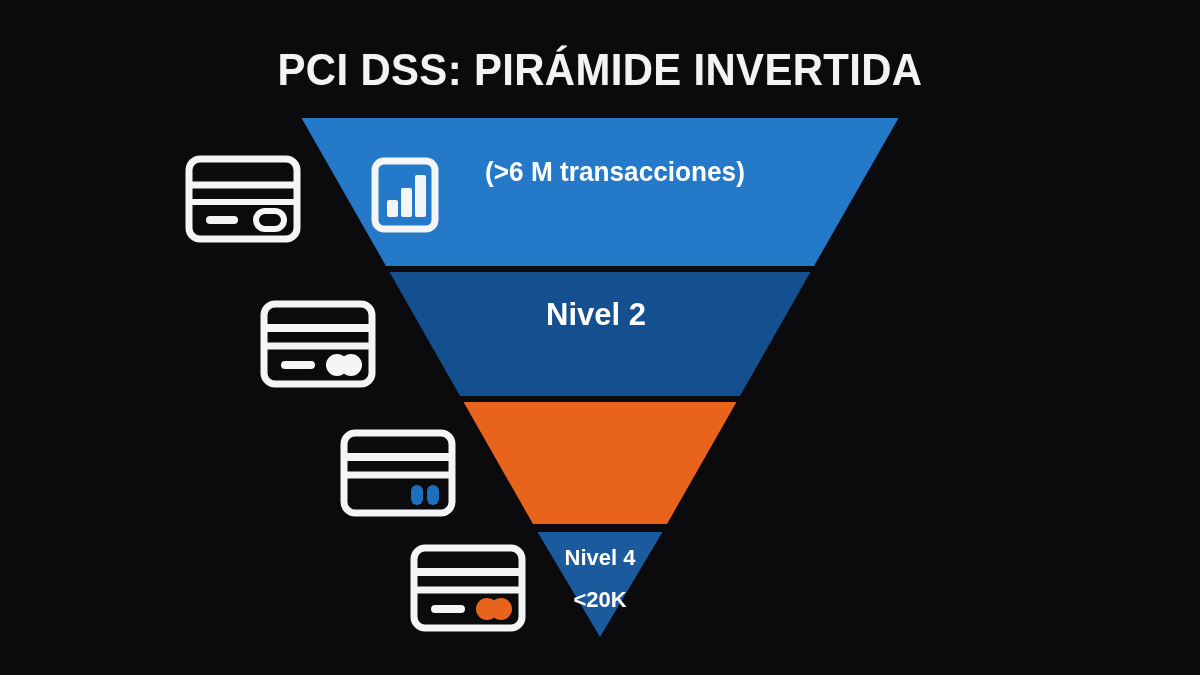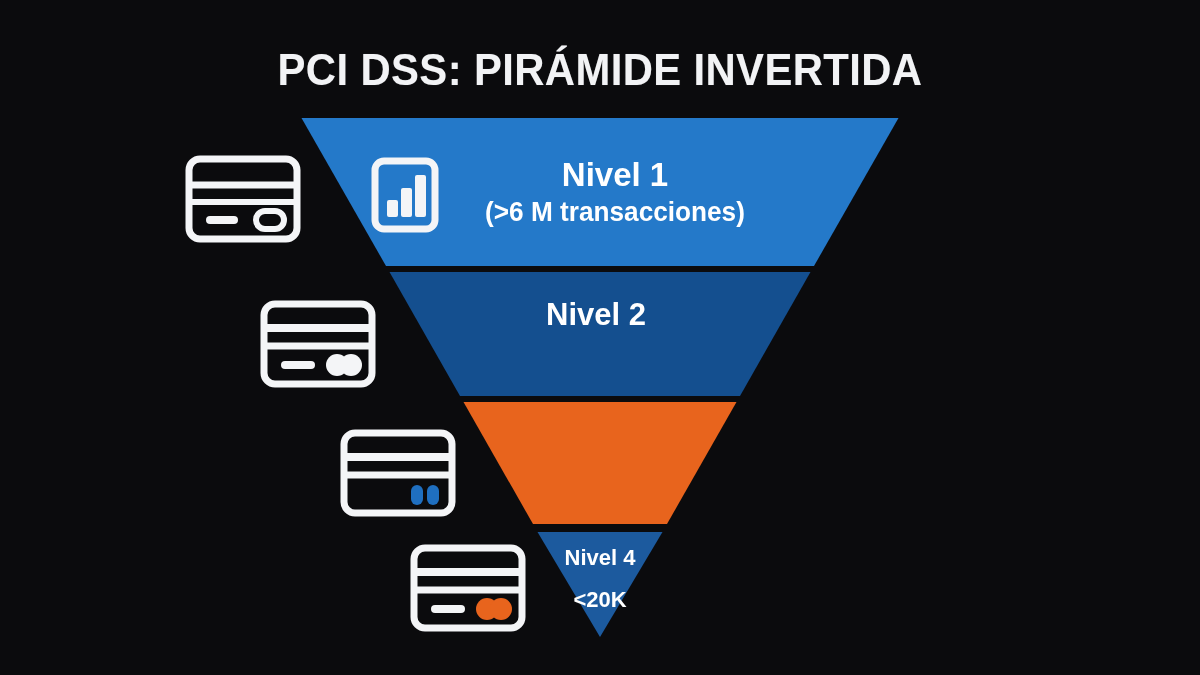--- a/index.html
+++ b/index.html
@@ -105,21 +105,20 @@
     <polygon id="tier1-shape" points="301.5,118 898.5,118 814,266 386,266" fill="#2479c9"></polygon>
 
     <polygon id="tier2-shape" points="389.5,272 810.5,272 740,396 460,396" fill="#144f8f"></polygon>
 
     <polygon id="tier3-shape" points="463.5,402 736.5,402 667,524 533,524" fill="#e8641d"></polygon>
 
     <polygon id="tier4-shape" points="537.5,532 662.5,532 600,637" fill="#1c5a9e"></polygon>
   </svg>
 
   <div class="tier-text" id="t1-text">
-    <span class="tier-name">Nivel 1</span>
     <span class="tier-range">(&gt;6 M transacciones)</span>
   </div>
 
   <div class="tier-text" id="t2-text">
     <span class="tier-name">Nivel 2</span>
   </div>
 
 
   <div class="tier-text" id="t4-text">
     <span class="tier-name">Nivel 4</span>

